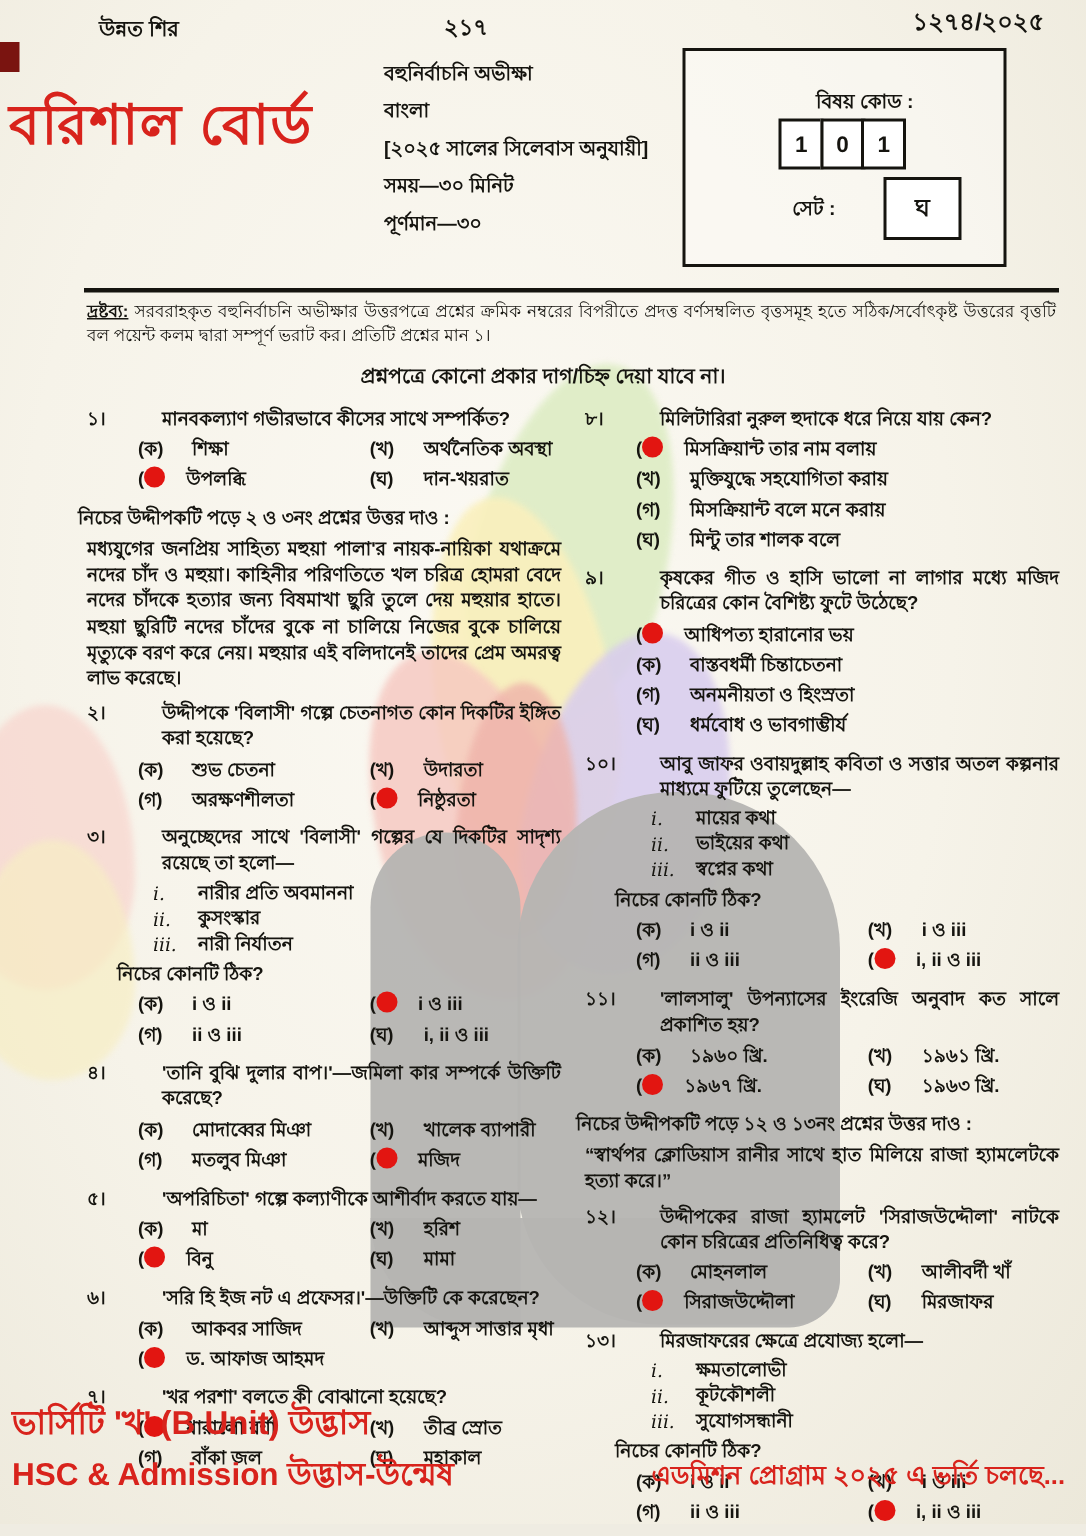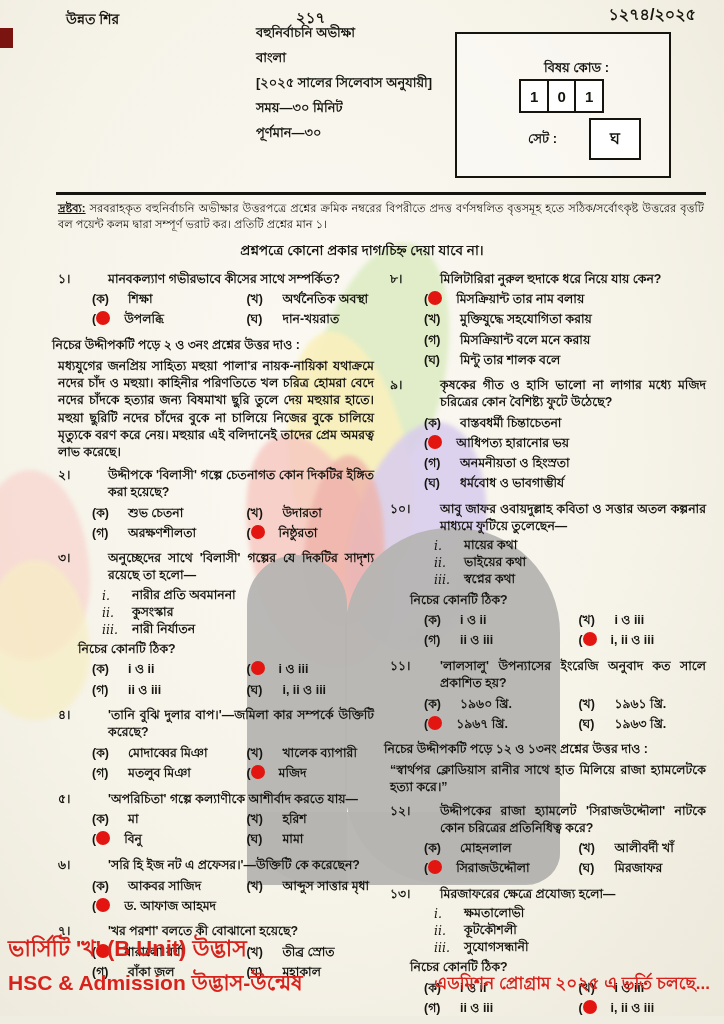--- a/index.html
+++ b/index.html
@@ -34,21 +34,21 @@
   .wm-blob {left:345px;top:528px;width:215px;height:355px;border-radius:105px 105px 30px 95px;}
   .wm-band {left:247px;top:812px;width:313px;height:73px;border-radius:0 0 70px 150px;}
   
   .content{position:relative;z-index:1;width:100%;height:100%;}
   .corner-mark{position:absolute;left:0;top:28px;width:13px;height:20px;background:#7a1410;}
   .header{position:relative;height:192px;}
   .slogan{position:absolute;left:66px;top:8px;font-size:14px;font-weight:bold;}
   .page-num{position:absolute;left:296px;top:6px;font-size:15px;font-weight:bold;}
   .paper-code{position:absolute;right:28px;top:2px;font-size:16px;font-weight:bold;text-align:center;}
   .board-title{position:absolute;left:6px;top:54px;font-size:37px;font-weight:bold;color:var(--accent-red);letter-spacing:1px;}
-  .head-mid{position:absolute;left:256px;top:20px;font-size:13px;font-weight:bold;line-height:25px;}
+  .head-mid{position:absolute;left:256px;top:36px;font-size:13px;font-weight:bold;line-height:25px;}
   .head-mid div{white-space:nowrap;}
   .code-box{position:absolute;left:455px;top:32px;width:212px;height:142px;border:2.5px solid #15140f;background:rgba(255,255,255,.35);}
   .code-row{position:absolute;left:0;top:24px;width:100%;display:flex;align-items:center;flex-direction:column;}
   .code-label{width:108px;text-align:right;font-size:13px;font-weight:bold;padding-right:8px;box-sizing:border-box;}
   .digit-cells{display:flex;}
   .digit{width:26px;height:30px;border:2.5px solid #15140f;margin-left:-2.5px;display:flex;align-items:center;justify-content:center;font-size:15px;font-weight:bold;background:#fff;}
   .set-row{position:absolute;left:0;top:84px;width:100%;display:flex;align-items:center;}
   .set-label{width:108px;text-align:right;font-size:13px;font-weight:bold;padding-right:8px;box-sizing:border-box;}
   .set-cell{width:48px;height:38px;border:2.5px solid #15140f;display:flex;align-items:center;justify-content:center;font-size:16px;font-weight:bold;background:#fff;margin-left:24px;}
   .rule{margin:0 18px 0 56px;border-top:3.5px solid #15140f;}
@@ -101,20 +101,21 @@
     <div class="wm-bar wm-band"></div>
   </div>
 
   <div class="content">
     <div class="corner-mark"></div>
 
     <div class="header">
       <div class="slogan">উন্নত শির</div>
       <div class="page-num">২১৭</div>
       <div class="paper-code">১২৭৪/২০২৫</div>
+      <div class="board-title">বরিশাল বোর্ড</div>
 
       <div class="head-mid">
         <div>বহুনির্বাচনি অভীক্ষা</div>
         <div>বাংলা</div>
         <div>[২০২৫ সালের সিলেবাস অনুযায়ী]</div>
         <div>সময়—৩০ মিনিট</div>
         <div>পূর্ণমান—৩০</div>
       </div>
 
       <div class="code-box">
@@ -254,22 +255,22 @@
                 <div class="opt"><span class="olab">(গ)</span><span class="otext">মিসক্রিয়ান্ট বলে মনে করায়</span></div>
                 <div class="opt"><span class="olab">(ঘ)</span><span class="otext">মিন্টু তার শালক বলে</span></div>
               </div>
             </div>
           </div>
           <div class="q">
             <span class="qnum">৯।</span>
             <div class="qbody">
               <div class="stem">কৃষকের গীত ও হাসি ভালো না লাগার মধ্যে মজিদ চরিত্রের কোন বৈশিষ্ট্য ফুটে উঠেছে?</div>
               <div class="opts opts-list">
+                <div class="opt" style="white-space: nowrap;"><span class="paren">(</span><span class="disc"></span><span class="otext">আধিপত্য হারানোর ভয়</span></div>
                 <div class="opt"><span class="olab">(ক)</span><span class="otext">বাস্তবধর্মী চিন্তাচেতনা</span></div>
-                <div class="opt" style="white-space: nowrap;"><span class="paren">(</span><span class="disc"></span><span class="otext">আধিপত্য হারানোর ভয়</span></div>
                 <div class="opt"><span class="olab">(গ)</span><span class="otext">অনমনীয়তা ও হিংস্রতা</span></div>
                 <div class="opt"><span class="olab">(ঘ)</span><span class="otext">ধর্মবোধ ও ভাবগাম্ভীর্য</span></div>
               </div>
             </div>
           </div>
           <div class="q">
             <span class="qnum">১০।</span>
             <div class="qbody">
               <div class="stem">আবু জাফর ওবায়দুল্লাহ কবিতা ও সত্তার অতল কল্পনার মাধ্যমে ফুটিয়ে তুলেছেন—</div>
               <div class="roman">

